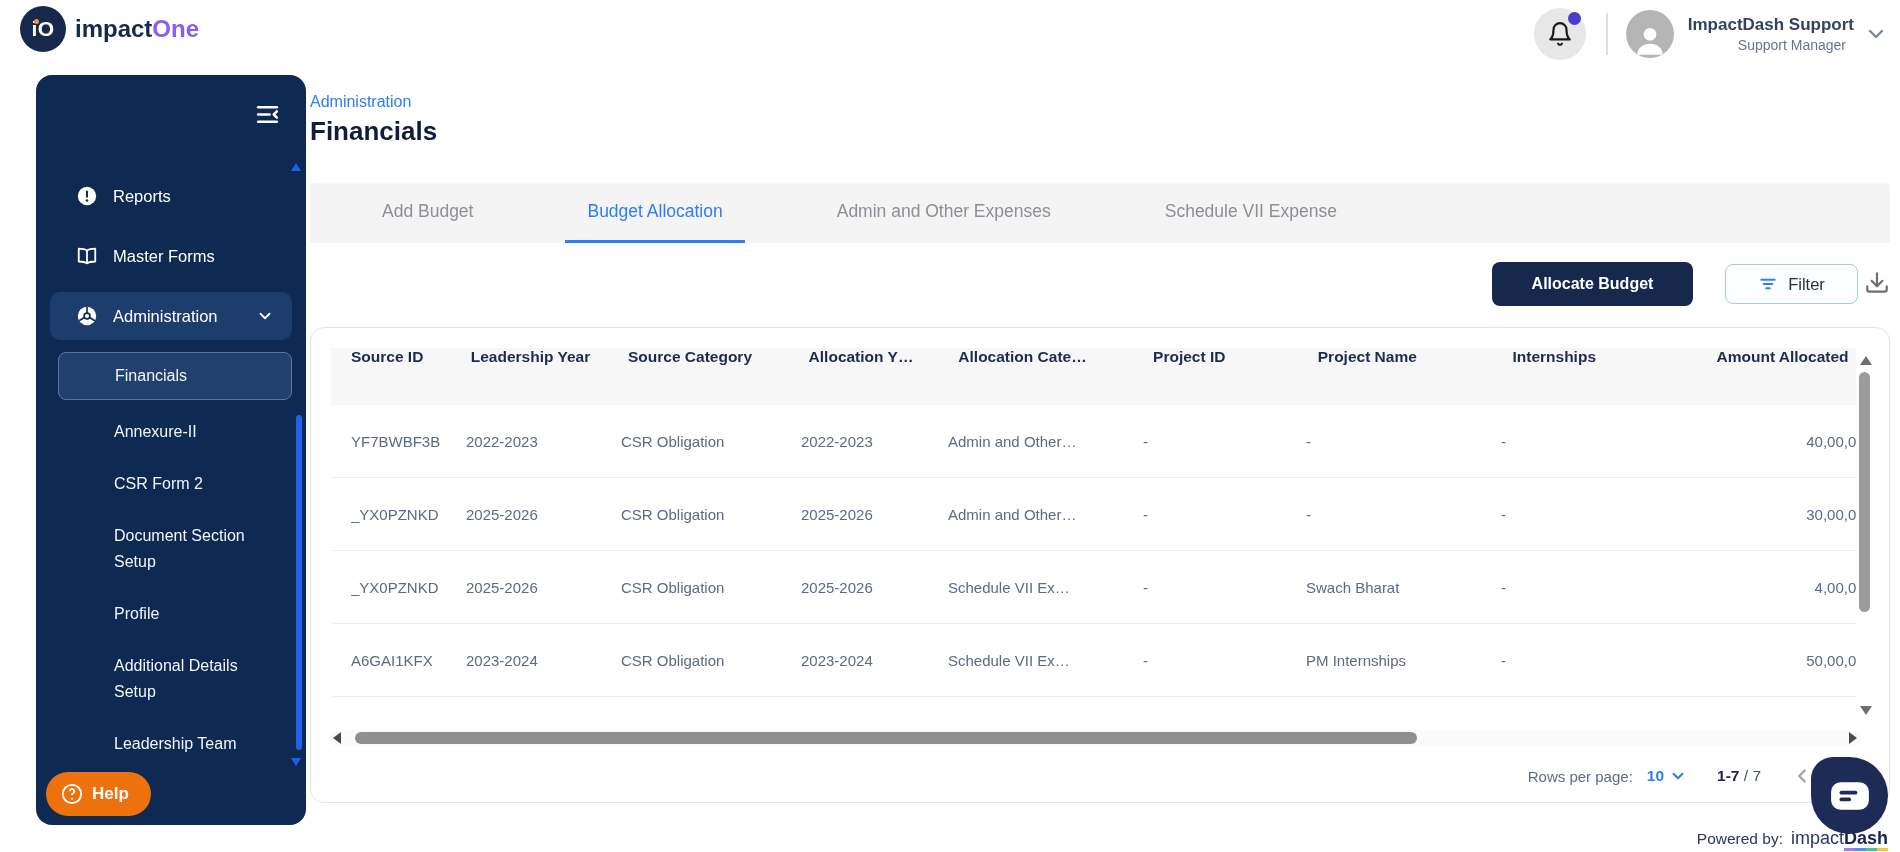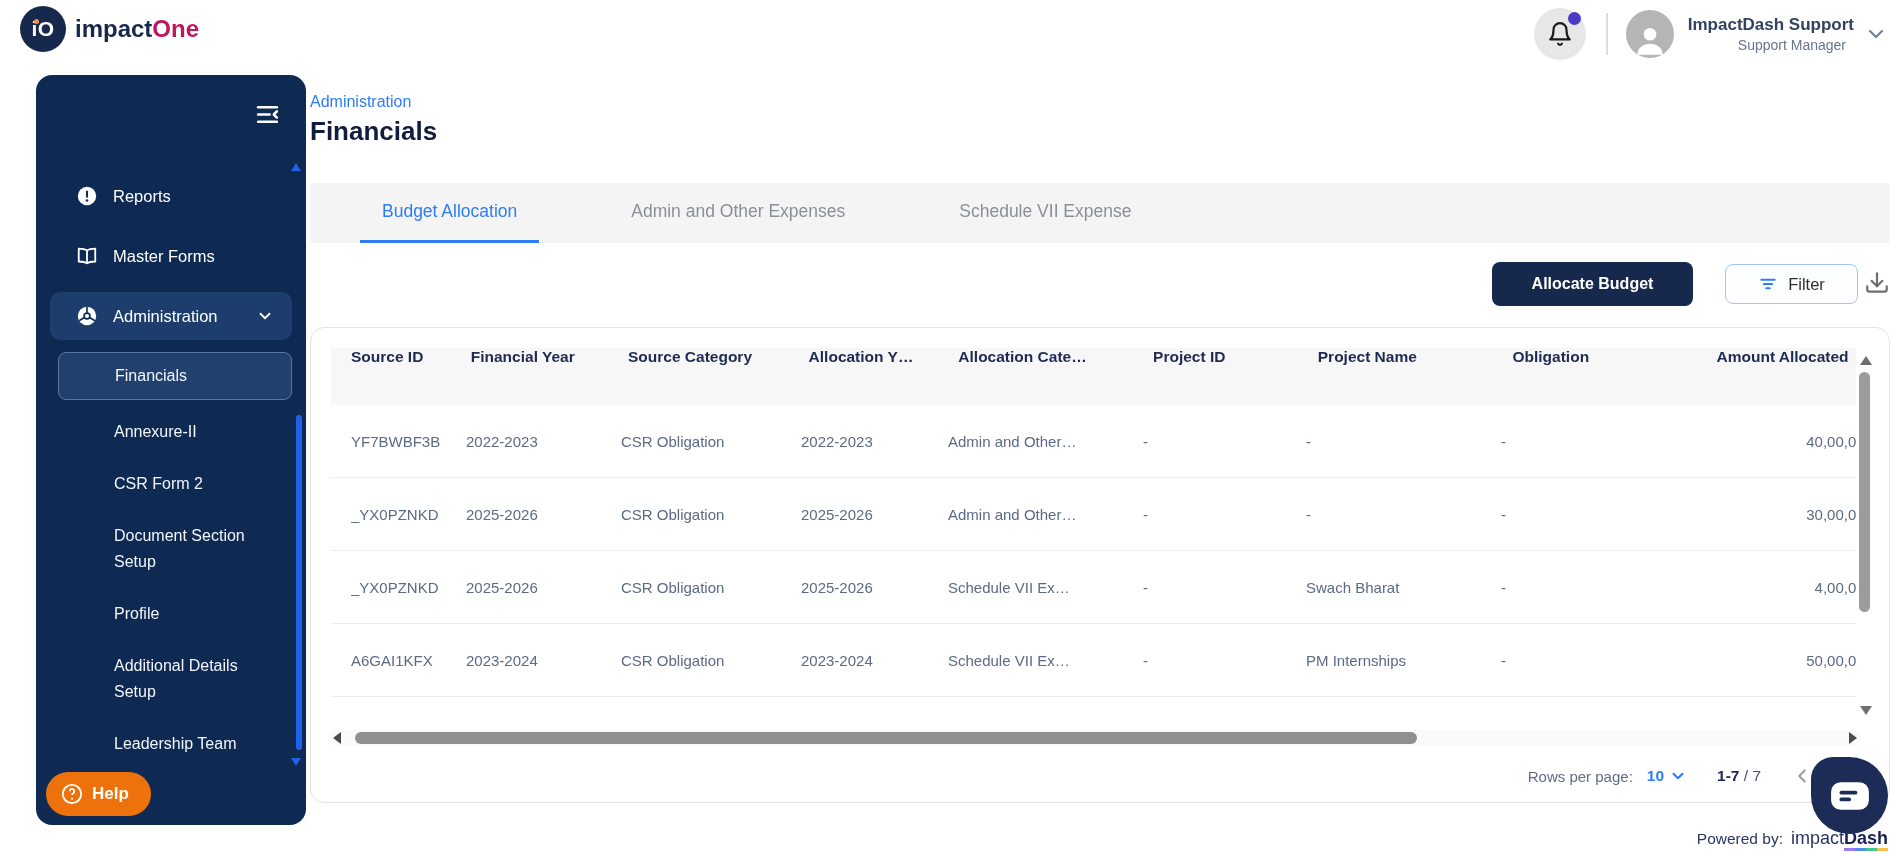--- a/index.html
+++ b/index.html
@@ -9,21 +9,21 @@
     background:#ffffff; font-family:"Liberation Sans", sans-serif;
   }
   svg { display:block; }
 
   
   .logo-wrap { position:absolute; left:20px; top:6px; display:flex; align-items:center; gap:9px; cursor:pointer; }
   .logo-circle { width:46px; height:46px; border-radius:50%; background:#16294d; color:#fff; font-weight:700;
                  font-size:21px; display:flex; align-items:center; justify-content:center; position:relative; letter-spacing:.5px; }
   .logo-dot { position:absolute; left:14px; top:13px; width:5px; height:5px; border-radius:50%; background:#f78f4e; }
   .logo-text { font-size:24px; font-weight:700; color:#16294d; }
-  .logo-text .part2 { color:#be185d; }
+  .logo-text .part2 { color:#8b5cf6; }
 
   .topright { position:absolute; right:12px; top:8px; display:flex; align-items:center; }
   .bell-wrap { width:52px; height:52px; border-radius:50%; background:#e7e7e7; display:flex; align-items:center;
                justify-content:center; position:relative; cursor:pointer; }
   .bell-badge { position:absolute; top:4px; right:5px; width:13px; height:13px; border-radius:50%; background:#4c3bc8; }
   .top-divider { width:2px; height:42px; background:#dedede; margin:0 18px 0 20px; }
   .avatar { width:48px; height:48px; border-radius:50%; background:#b5b5b5; overflow:hidden; display:flex;
             align-items:flex-end; justify-content:center; cursor:pointer; }
   .user-block { text-align:right; line-height:1.3; margin-left:14px; }
   .user-name { font-size:17px; font-weight:700; color:#33435f; }
@@ -232,20 +232,21 @@
         </svg>
     </span>
     <span>Help</span>
   </button>
 </div>
 
 <div class="breadcrumb">Administration</div>
 <div class="page-title">Financials</div>
 
 <div class="tabbar">
+    <div class="tab">Add Budget</div>
     <div class="tab active">Budget Allocation</div>
     <div class="tab">Admin and Other Expenses</div>
     <div class="tab">Schedule VII Expense</div>
   </div>
 
 <button class="allocate-btn">Allocate Budget</button>
 <button class="filter-btn">
   <span class="filter-icon">
     <svg viewBox="0 0 24 24" stroke="#2e7cf6" stroke-width="2.4" stroke-linecap="round">
         <line x1="4" y1="7" x2="20" y2="7"></line>
@@ -261,27 +262,27 @@
       <polyline points="7 10 12 15 17 10"></polyline>
       <line x1="12" y1="15" x2="12" y2="3"></line>
     </svg>
 </div>
 
 <div class="card">
   <div class="table-scroll">
     <div class="table-inner">
       <div class="thead">
           <div class="th c1">Source ID</div>
-          <div class="th c2">Financial Year</div>
+          <div class="th c2">Leadership Year</div>
           <div class="th c3">Source Category</div>
           <div class="th c4">Allocation Y…</div>
           <div class="th c5">Allocation Cate…</div>
           <div class="th c6">Project ID</div>
           <div class="th c7">Project Name</div>
-          <div class="th c8">Obligation</div>
+          <div class="th c8">Internships</div>
           <div class="th c9">Amount Allocated</div>
         </div>
       <div>
           <div class="trow">
             <div class="td c1">YF7BWBF3B</div>
             <div class="td c2">2022-2023</div>
             <div class="td c3">CSR Obligation</div>
             <div class="td c4">2022-2023</div>
             <div class="td c5">Admin and Other…</div>
             <div class="td c6">-</div>

